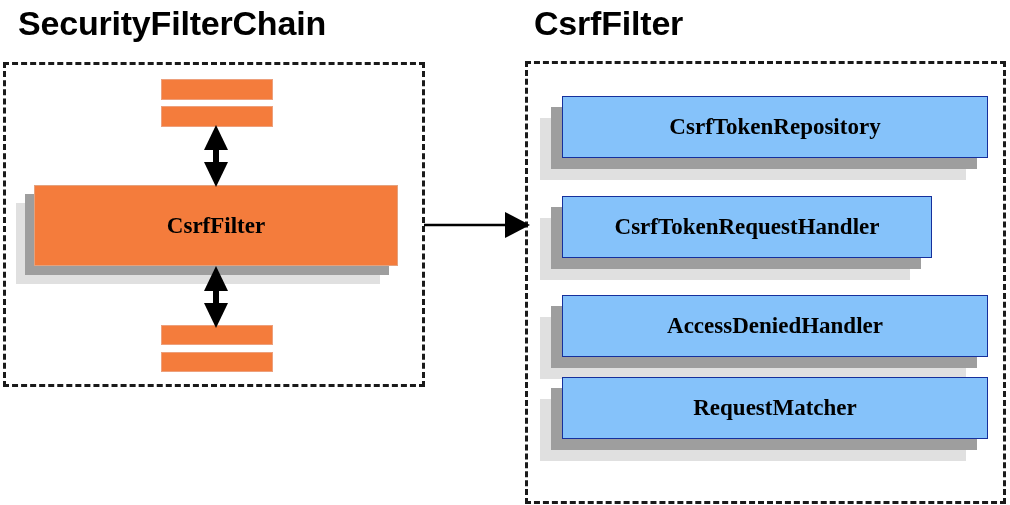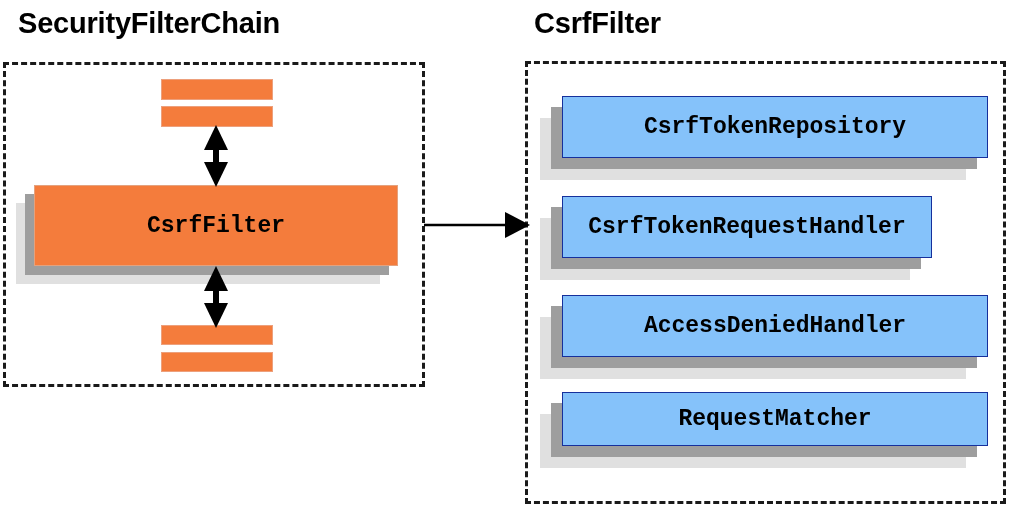--- a/index.html
+++ b/index.html
@@ -19,21 +19,21 @@
     left: 0; top: 0;
     width: 1010px;
     height: 505px;
   }
 
   
   .panel-title {
     position: absolute;
     font-family: "Liberation Sans", sans-serif;
     font-weight: bold;
-    font-size: 29px;
+    font-size: 34px;
     line-height: 34px;
     color: #000000;
     white-space: nowrap;
     letter-spacing: -0.2px;
   }
   #title-left  { left: 18px;  top: 6px; }
   #title-right { left: 534px; top: 6px; }
 
   
   .dashed-box {
@@ -61,21 +61,21 @@
   .stack .shadow-mid  { background: #9e9e9e; }
   .stack .face {
     position: absolute;
     left: 0; top: 0;
     width: 100%;
     height: 100%;
     box-sizing: border-box;
     display: flex;
     align-items: center;
     justify-content: center;
-    font-family: Liberation Mono, monospace;
+    font-family: Liberation Serif, serif;
     font-weight: bold;
     color: #000000;
     white-space: nowrap;
   }
 
   
   .stack-left .shadow-back { transform: translate(-18px, 18px); }
   .stack-left .shadow-mid  { transform: translate(-9px, 9px); }
   .stack-left .face {
     background: #f47c3c;
@@ -145,21 +145,21 @@
     <div class="shadow-mid"></div>
     <div class="face">CsrfTokenRequestHandler</div>
   </div>
 
   <div class="stack stack-right" style="left:562px; top:295px; width:426px; height:62px;border-radius:8px;">
     <div class="shadow-back"></div>
     <div class="shadow-mid"></div>
     <div class="face">AccessDeniedHandler</div>
   </div>
 
-  <div class="stack stack-right" style="left:562px; top:392px; width:426px; height:54px;text-align:right;">
+  <div class="stack stack-right" style="left:562px; top:377px; width:426px; height:62px;text-align:right;">
     <div class="shadow-back"></div>
     <div class="shadow-mid"></div>
     <div class="face">RequestMatcher</div>
   </div>
 
   <svg class="arrow-layer" width="1010" height="505" viewBox="0 0 1010 505">
 
     <g>
       <line x1="216" y1="140" x2="216" y2="172" stroke="#000000" stroke-width="6"></line>
       <polygon points="216,125 204,150 228,150" fill="#000000"></polygon>

